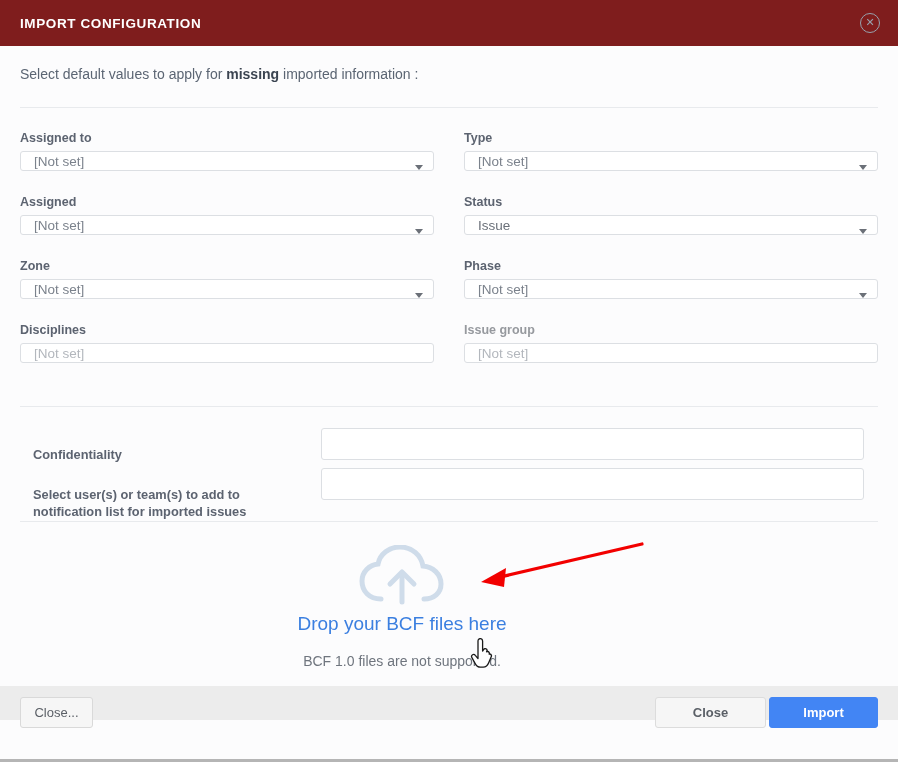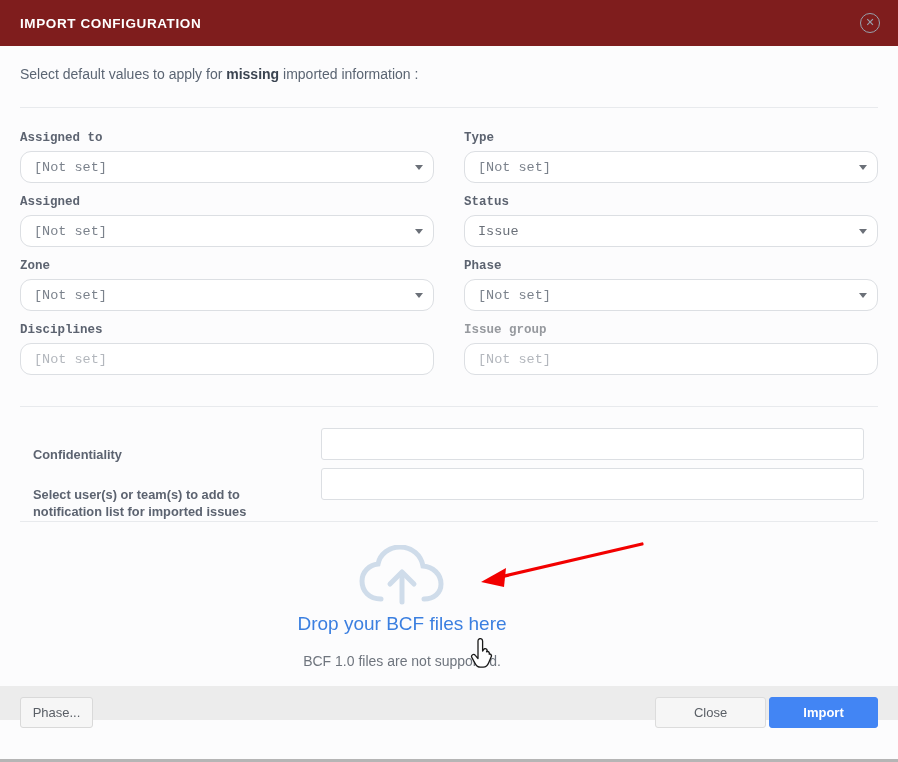--- a/index.html
+++ b/index.html
@@ -60,41 +60,41 @@
   .hr.top    { top: 107px; }
   .hr.mid    { top: 406px; }
   .hr.bottom { top: 521px; }
   .hr.footer { top: 686px; width: 898px; left: 0; background: #ececec; }
 
   
   .form { position: absolute; left: 0; top: 130px; width: 898px; }
   .col-left  { position: absolute; left: 20px;  width: 414px; }
   .col-right { position: absolute; left: 464px; width: 414px; }
 
-  .field { position: absolute; width: 414px; font-family: Liberation Mono, monospace; }
+  .field { position: absolute; width: 414px; }
   .field.r0 { top: 0; }
   .field.r1 { top: 64px; }
   .field.r2 { top: 128px; }
   .field.r3 { top: 192px; }
 
   .flabel {
     font-size: 12.5px;
     font-weight: 700;
     color: #5c6370;
     margin-bottom: 5px;
     display: block;
     line-height: 16px;
   }
   .flabel.muted { color: #96999e; font-weight: 600; }
 
   .ctrl {
     position: relative;
-    height: 32px;
+    height: 20px;
     border: 1px solid #dcdfe3;
-    border-radius: 11px;
+    border-radius: 3px;
     background: #ffffff;
     display: flex; align-items: center;
     padding: 0 26px 0 13px;
     font-size: 13.5px;
     cursor: pointer;
   }
   .ctrl .val { color: #7b828c; }
   .ctrl .val.set { color: #6a7079; }
   .ctrl .val.ph  { color: #b3b7bd; }
   .caret {
@@ -167,20 +167,21 @@
     left: 20px; width: 73px;
     background: #f6f6f6;
     border: 1px solid #d9d9d9;
     color: #5a5f66;
   }
   .btn.close {
     left: 655px; width: 111px;
     background: #f6f6f6;
     border: 1px solid #dcdcdc;
     color: #5a5f66;
+    font-weight: bold;
   }
   .btn.import {
     left: 769px; width: 109px;
     background: #4285f4;
     border: 1px solid #4285f4;
     color: #ffffff;
     font-weight: 700;
   }
 </style>
 </head>
@@ -300,18 +301,18 @@
     <polygon points="11,47 36,33 34,52" fill="#f20000"></polygon>
   </svg>
 
   <svg class="cursor" width="26" height="32" viewBox="0 0 26 32">
     <path d="M8 3 C8 1.4 9.2 0.6 10.3 0.6 C11.5 0.6 12.6 1.4 12.6 3 L12.6 13 L13.6 11.6 C14.1 10.7 15.2 10.4 16.1 10.9 C16.9 11.3 17.2 12.2 16.9 13 L16.6 13.8 C17.5 13.3 18.6 13.6 19.1 14.4 C19.4 15 19.4 15.6 19.2 16.1 C20 15.9 20.9 16.3 21.3 17.1 C21.6 17.7 21.5 18.3 21.2 18.8 L18.8 24.6 C17.8 27.2 16.1 29.2 13.2 29.2 L10.4 29.2 C8 29.2 6.4 27.8 5.2 25.6 L1.9 19.6 C1.3 18.5 1.6 17.3 2.6 16.7 C3.5 16.2 4.6 16.5 5.3 17.4 L8 20.6 Z" fill="#ffffff" stroke="#1a1a1a" stroke-width="1.3" stroke-linejoin="round"></path>
   </svg>
 
   <div class="hr footer"></div>
 
   <div class="footer">
-    <div class="btn browse">Phase...</div>
+    <div class="btn browse">Close...</div>
     <div class="btn close">Close</div>
     <div class="btn import">Import</div>
   </div>
 
 </div>
 
 </body></html>

